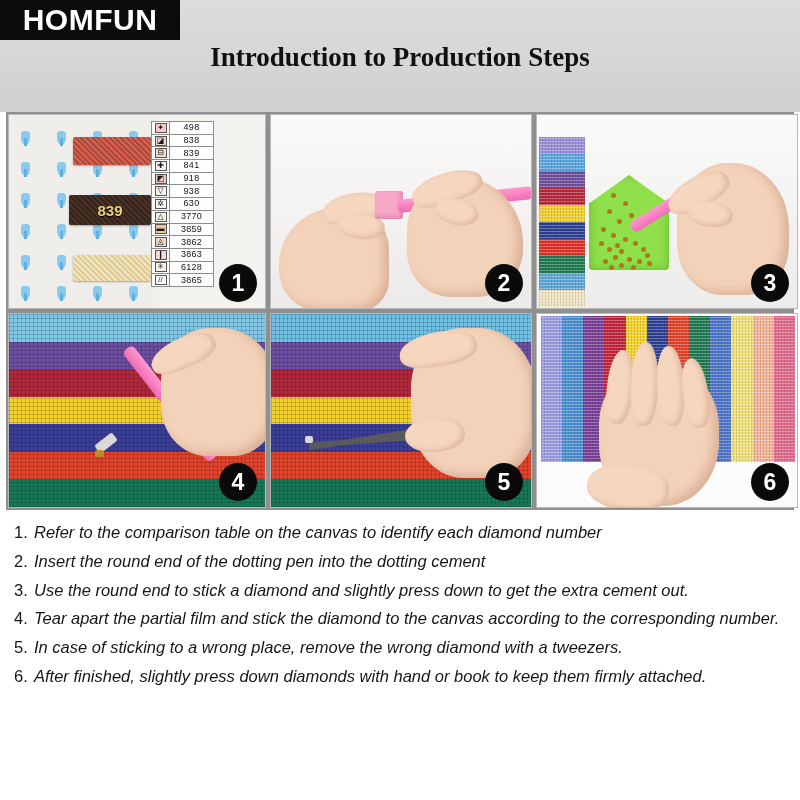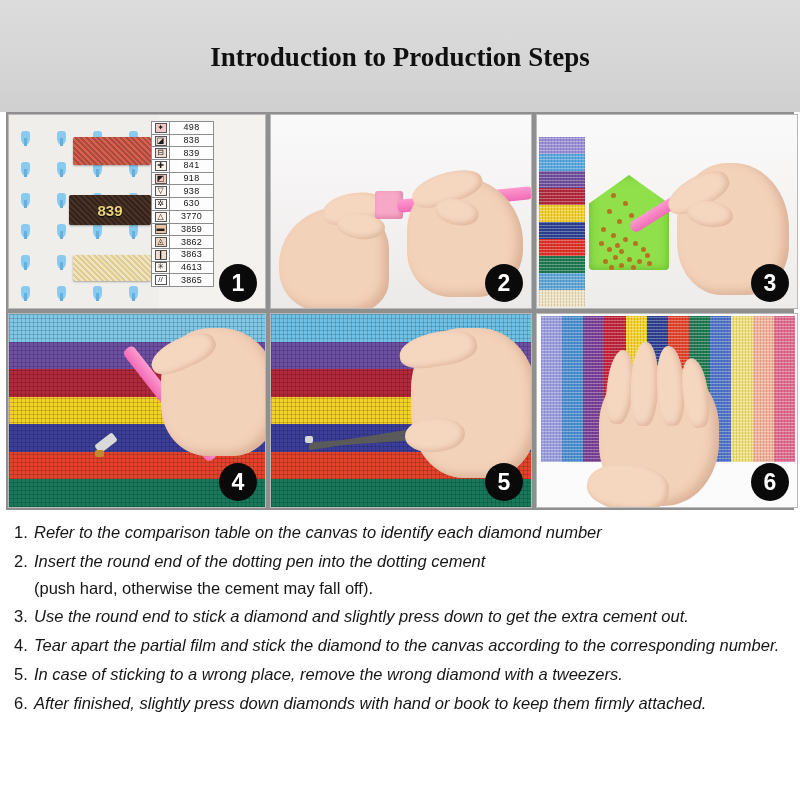--- a/index.html
+++ b/index.html
@@ -161,20 +161,21 @@
   }
   .step-num { width:20px; flex:none; }
   .step-body { flex:1;font-style:italic; }
   .step-cont { margin-left:20px; }
   .step-line { margin-bottom:8px; }
 </style>
 </head>
 <body>
 
 <div id="header">
+  <div id="logo">HOMFUN</div>
   <div id="title-en">Introduction to Production Steps</div>
 </div>
 
 <div id="grid">
 
   <div class="panel">
     <div class="p1-bg"></div>
     <div class="p1-canvas" id="p1canvas">
         <div class="tick" style="left: 12px; top: 16px;"></div>
         <div class="tick" style="left: 48px; top: 16px;"></div>
@@ -276,21 +277,21 @@
           <tr>
             <td class="sym-cell">
               <div class="sym-box" style="background: rgb(240, 221, 208);">❙</div>
             </td>
             <td class="num-cell">3863</td>
           </tr>
           <tr>
             <td class="sym-cell">
               <div class="sym-box" style="background: rgb(251, 243, 236);">✳</div>
             </td>
-            <td class="num-cell">4613</td>
+            <td class="num-cell">6128</td>
           </tr>
           <tr>
             <td class="sym-cell">
               <div class="sym-box" style="background: rgb(255, 255, 255);">//</div>
             </td>
             <td class="num-cell">3865</td>
           </tr>
         </tbody>
     </table>
 
@@ -441,21 +442,20 @@
         <div class="step">
           <span class="step-num">1.</span>
           <span class="step-body">Refer to the comparison table on the canvas to identify each diamond number</span>
         </div>
       </div>
       <div class="step-line">
         <div class="step">
           <span class="step-num">2.</span>
           <span class="step-body">Insert the round end of the dotting pen into the dotting cement</span>
         </div>
-        <div class="step step-cont" style="margin-top: 6px;">(push hard, otherwise the cement may fall off).</div>
       </div>
       <div class="step-line">
         <div class="step">
           <span class="step-num">3.</span>
           <span class="step-body">Use the round end to stick a diamond and slightly press down to get the extra cement out.</span>
         </div>
       </div>
       <div class="step-line">
         <div class="step">
           <span class="step-num">4.</span>

